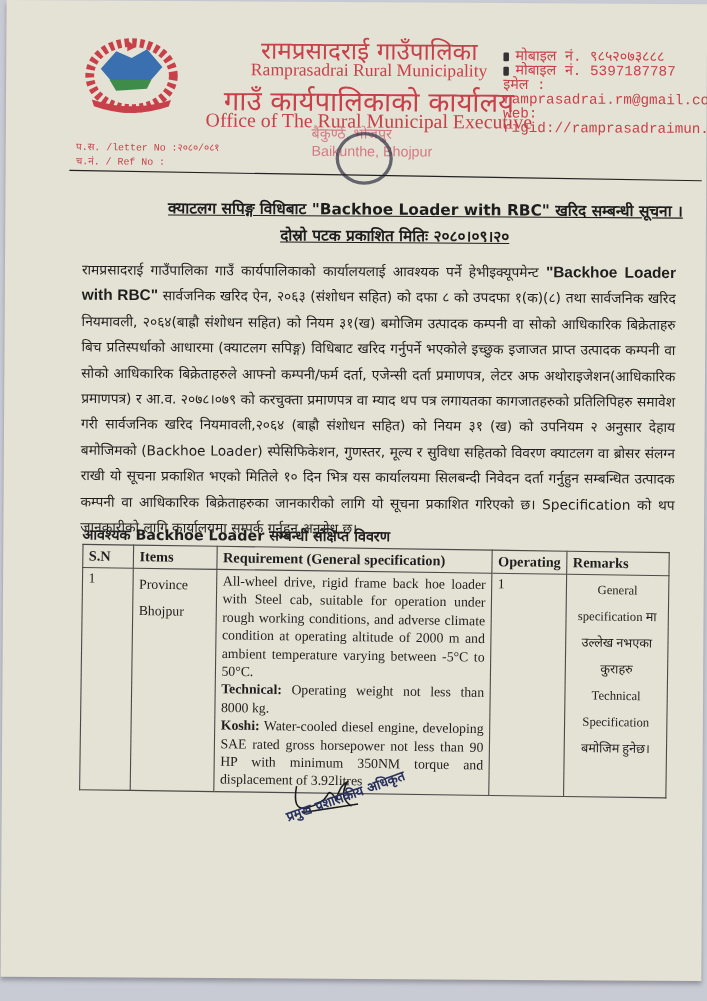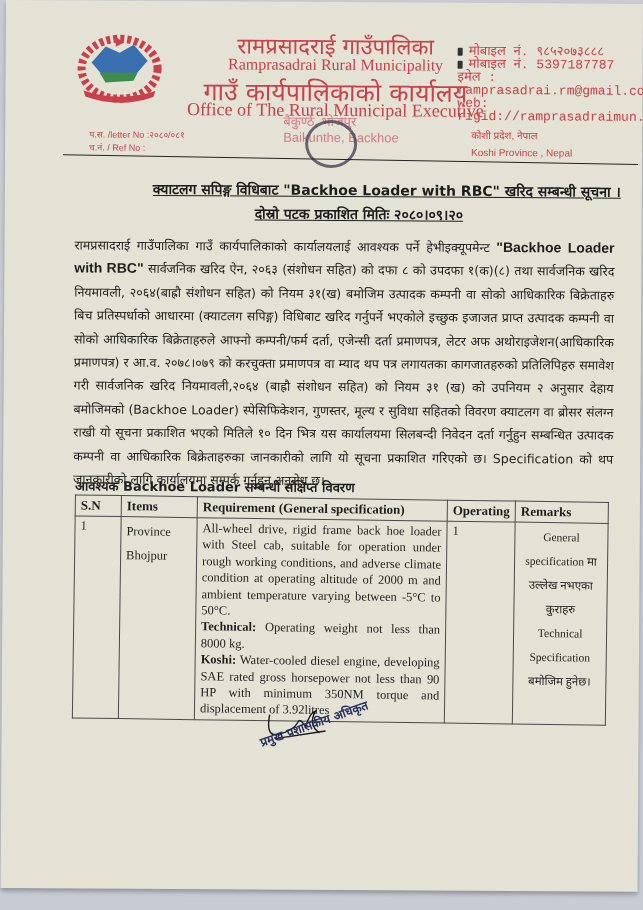--- a/index.html
+++ b/index.html
@@ -20,21 +20,21 @@
     position:absolute; left:70px; top:32px; width:88px; height:72px;
   }
   .hdr-red { color:#c8404a; position:absolute; text-align:center; left:150px; width:360px; }
   .h1 { top:28px; font-size:22px; font-family:"DejaVu Serif", serif; }
   .h2 { top:54px; font-size:16px; }
   .h3 { top:72px; font-size:25px; font-family:"DejaVu Serif", serif; }
   .h4 { top:98px; font-size:18px; }
   .contact { position:absolute; left:452px; top:42px; font-size:13px; color:#c8404a; line-height:13px; font-family:Liberation Mono, monospace; }
   .contact .row { display:flex; gap:6px; align-items:center; }
   .phone-ico { display:inline-block; width:5px; height:8px; background:#333; border-radius:1px; }
-  .letterno { position:absolute; left:84px; top:128px; font-size:9px; color:#c8404a; line-height:13px; font-family:Liberation Sans, sans-serif; }
+  .letterno { position:absolute; left:64px; top:128px; font-size:9px; color:#c8404a; line-height:13px; font-family:Liberation Mono, monospace; }
   .prov { position:absolute; left:466px; top:124px; font-size:10px; color:#c8404a; line-height:17px; font-family:"Liberation Sans", sans-serif; }
   .stamp-text { position:absolute; left:278px; top:112px; color:#d06070; font-size:13px; line-height:16px; font-family:"Liberation Sans", sans-serif; opacity:0.8; }
   .stamp {
     position:absolute; left:300px; top:118px; width:46px; height:42px; border-radius:50%;
     border:3px solid #3a3a4e; opacity:0.75;
   }
   .rule { position:absolute; left:58px; top:154px; width:575px; border-top:1.4px solid #222; transform:rotate(0.6deg); transform-origin:left; }
   .title1 { position:absolute; left:148px; top:178px; font-size:14px; font-weight:bold; color:#1d1d1d; text-decoration:underline; font-family:"DejaVu Sans", sans-serif; white-space:nowrap; }
   .title2 { position:absolute; left:250px; top:202px; font-size:14px; font-weight:bold; color:#1d1d1d; text-decoration:underline; font-family:"DejaVu Sans", sans-serif; }
   .body-text {
@@ -87,28 +87,24 @@
     <div>web: rigid://ramprasadraimun.gov.np</div>
   </div>
 
   <div class="letterno">
     <div>प.स. /letter No :२०८०/०८१</div>
     <div>च.नं. / Ref No :</div>
   </div>
 
   <div class="stamp-text">
     <div>बैकुण्ठे, भोजपुर</div>
-    <div>Baikunthe, Backhoe</div>
+    <div>Baikunthe, Bhojpur</div>
   </div>
   <div class="stamp"></div>
 
-  <div class="prov">
-    <div>कोशी प्रदेश, नेपाल</div>
-    <div>Koshi Province , Nepal</div>
-  </div>
 
   <div class="rule"></div>
 
   <div class="title1">क्याटलग सपिङ्ग विधिबाट "Backhoe Loader with RBC" खरिद सम्बन्धी सूचना ।</div>
   <div class="title2">दोस्रो पटक प्रकाशित मितिः २०८०।०९।२०</div>
 
   <div class="body-text"><span>रामप्रसादराई गाउँपालिका गाउँ कार्यपालिकाको कार्यालयलाई आवश्यक पर्ने हेभीइक्यूपमेन्ट </span><b>"Backhoe Loader with RBC"</b><span> सार्वजनिक खरिद ऐन, २०६३ (संशोधन सहित) को दफा ८ को उपदफा १(क)(८) तथा सार्वजनिक खरिद नियमावली, २०६४(बाह्रौ संशोधन सहित) को नियम ३१(ख) बमोजिम उत्पादक कम्पनी वा सोको आधिकारिक बिक्रेताहरु बिच प्रतिस्पर्धाको आधारमा (क्याटलग सपिङ्ग) विधिबाट खरिद गर्नुपर्ने भएकोले इच्छुक इजाजत प्राप्त उत्पादक कम्पनी वा सोको आधिकारिक बिक्रेताहरुले आफ्नो कम्पनी/फर्म दर्ता, एजेन्सी दर्ता प्रमाणपत्र, लेटर अफ अथोराइजेशन(आधिकारिक प्रमाणपत्र) र आ.व. २०७८।०७९ को करचुक्ता प्रमाणपत्र वा म्याद थप पत्र लगायतका कागजातहरुको प्रतिलिपिहरु समावेश गरी सार्वजनिक खरिद नियमावली,२०६४ (बाह्रौ संशोधन सहित) को नियम ३१ (ख) को उपनियम २ अनुसार देहाय बमोजिमको (Backhoe Loader) स्पेसिफिकेशन, गुणस्तर, मूल्य र सुविधा सहितको विवरण क्याटलग वा ब्रोसर संलग्न राखी यो सूचना प्रकाशित भएको मितिले १० दिन भित्र यस कार्यालयमा सिलबन्दी निवेदन दर्ता गर्नुहुन सम्बन्धित उत्पादक कम्पनी वा आधिकारिक बिक्रेताहरुका जानकारीको लागि यो सूचना प्रकाशित गरिएको छ। Specification को थप जानकारीको लागि कार्यालयमा सम्पर्क गर्नुहुन अनुरोध छ।</span></div>
 
   <div class="table-title">आवश्यक Backhoe Loader सम्बन्धी संक्षिप्त विवरण</div>
 

